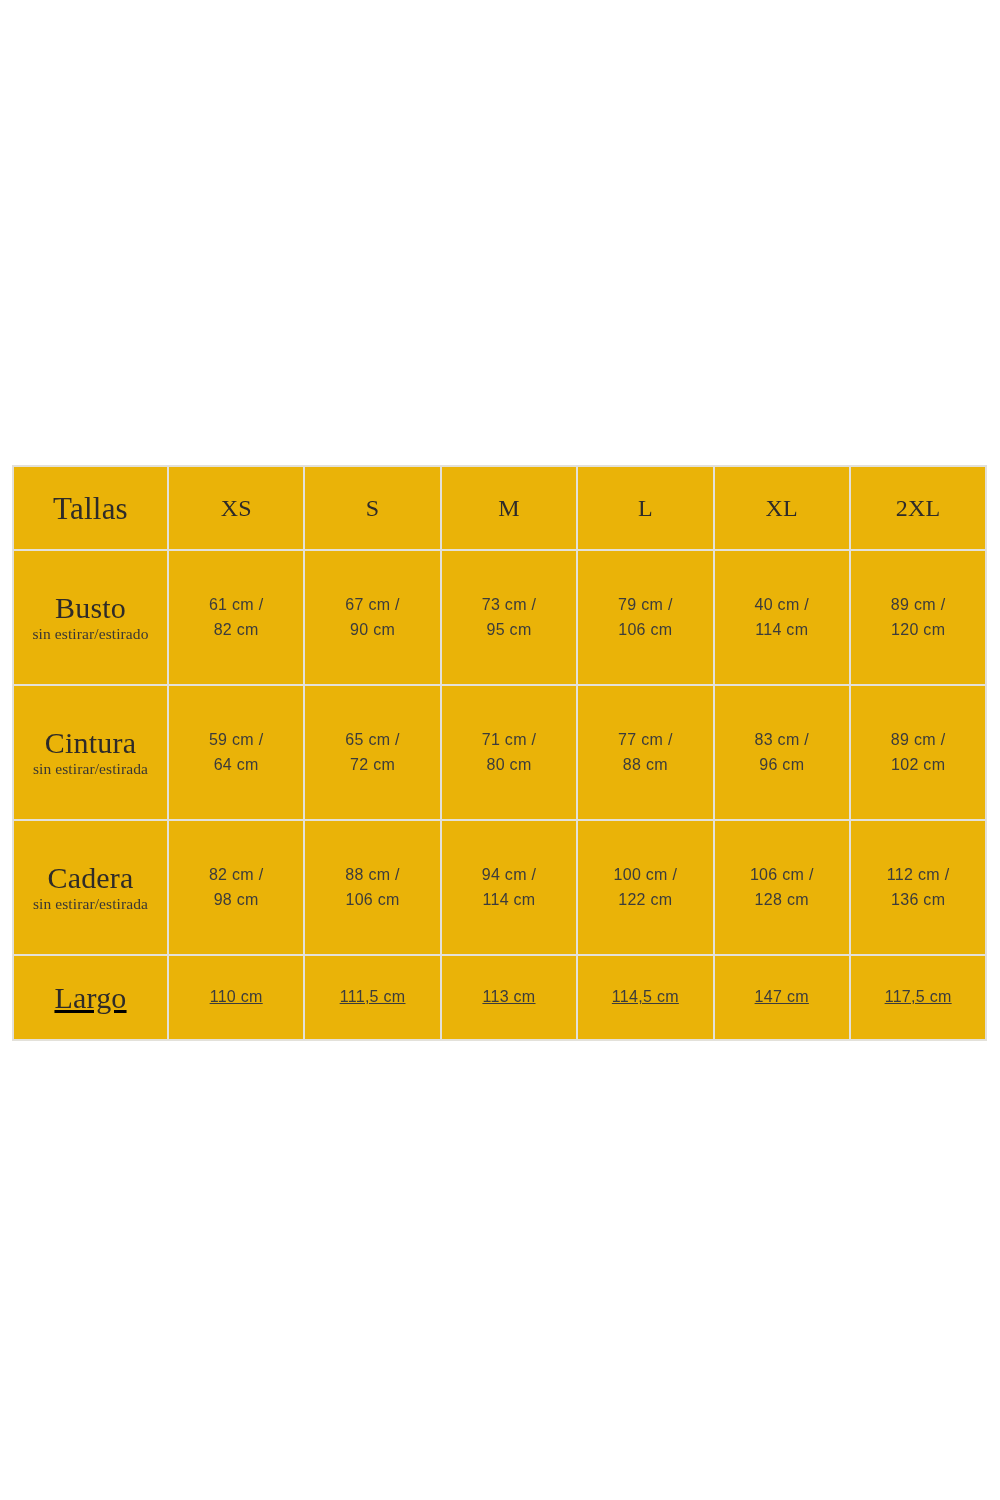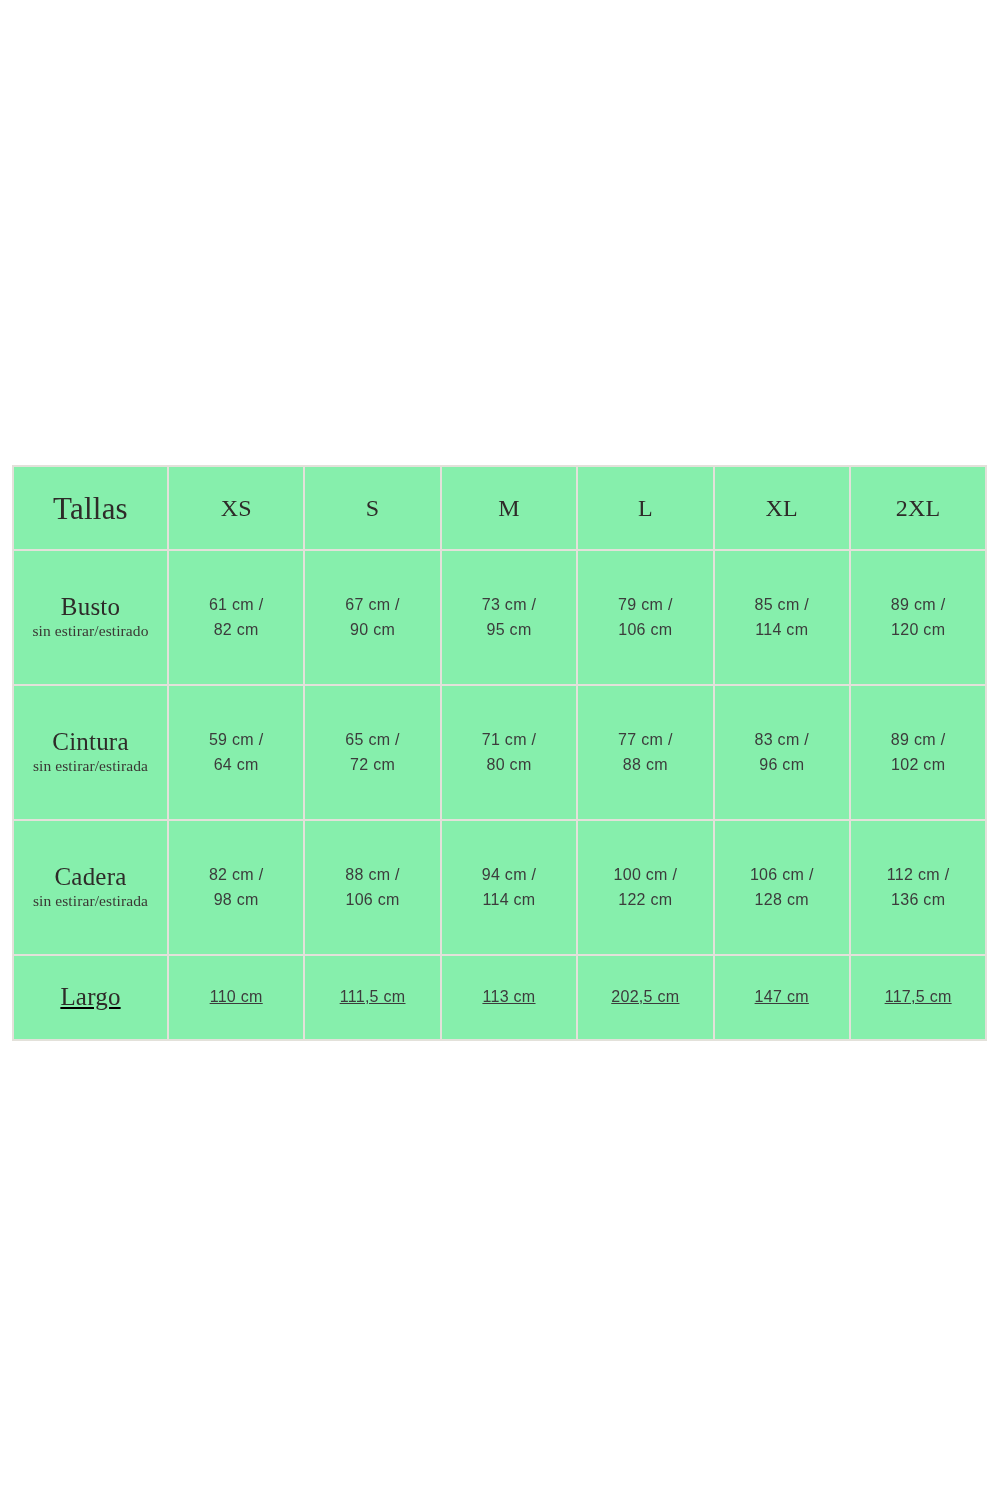--- a/index.html
+++ b/index.html
@@ -31,21 +31,21 @@
     table-layout: fixed;
     background: #ffffff;
   }
 
   table.size-chart td,
   table.size-chart th {
     border: 2px solid #e3e1da;
     text-align: center;
     vertical-align: middle;
     padding: 0;
-    background: #86efac;
+    background: #eab308;
   }
 
   
   col.col-label { width: 155px; }
   col.col-size  { width: 136.4px; }
 
   
   tr.header-row th {
     height: 82px;
   }
@@ -66,21 +66,21 @@
   
   tr.measure-row td { height: 133px; }
   tr.measure-row.row-largo td { height: 83px; text-decoration: underline; }
 
   
   .row-label-cell { padding: 0 6px; }
 
   .row-label-name {
     font-family: "Liberation Serif", "DejaVu Serif", serif;
     font-weight: 400;
-    font-size: 25px;
+    font-size: 30px;
     color: #2e2b29;
     display: block;
     line-height: 1.05;
     letter-spacing: 0.2px;
   }
 
   .row-label-note {
     font-family: "Liberation Serif", "DejaVu Serif", serif;
     font-weight: 400;
     font-size: 15.5px;
@@ -151,21 +151,21 @@
           <span class="row-label-note">sin estirar/estirado</span>
         </td>
         <td class="value-cell">61 cm /
 82 cm</td>
         <td class="value-cell">67 cm /
 90 cm</td>
         <td class="value-cell">73 cm /
 95 cm</td>
         <td class="value-cell">79 cm /
 106 cm</td>
-        <td class="value-cell">85 cm /
+        <td class="value-cell">40 cm /
 114 cm</td>
         <td class="value-cell">89 cm /
 120 cm</td>
       </tr>
 
       <tr class="measure-row row-cintura">
         <td class="row-label-cell">
           <span class="row-label-name">Cintura</span>
           <span class="row-label-note">sin estirar/estirada</span>
         </td>
@@ -203,20 +203,20 @@
       </tr>
 
       <tr class="measure-row row-largo">
         <td class="row-label-cell">
           <span class="row-label-name">Largo</span>
 
         </td>
         <td class="value-cell">110 cm</td>
         <td class="value-cell">111,5 cm</td>
         <td class="value-cell">113 cm</td>
-        <td class="value-cell">202,5 cm</td>
+        <td class="value-cell">114,5 cm</td>
         <td class="value-cell">147 cm</td>
         <td class="value-cell">117,5 cm</td>
       </tr>
 
     </tbody>
   </table>
 </div>
 
 </body></html>

